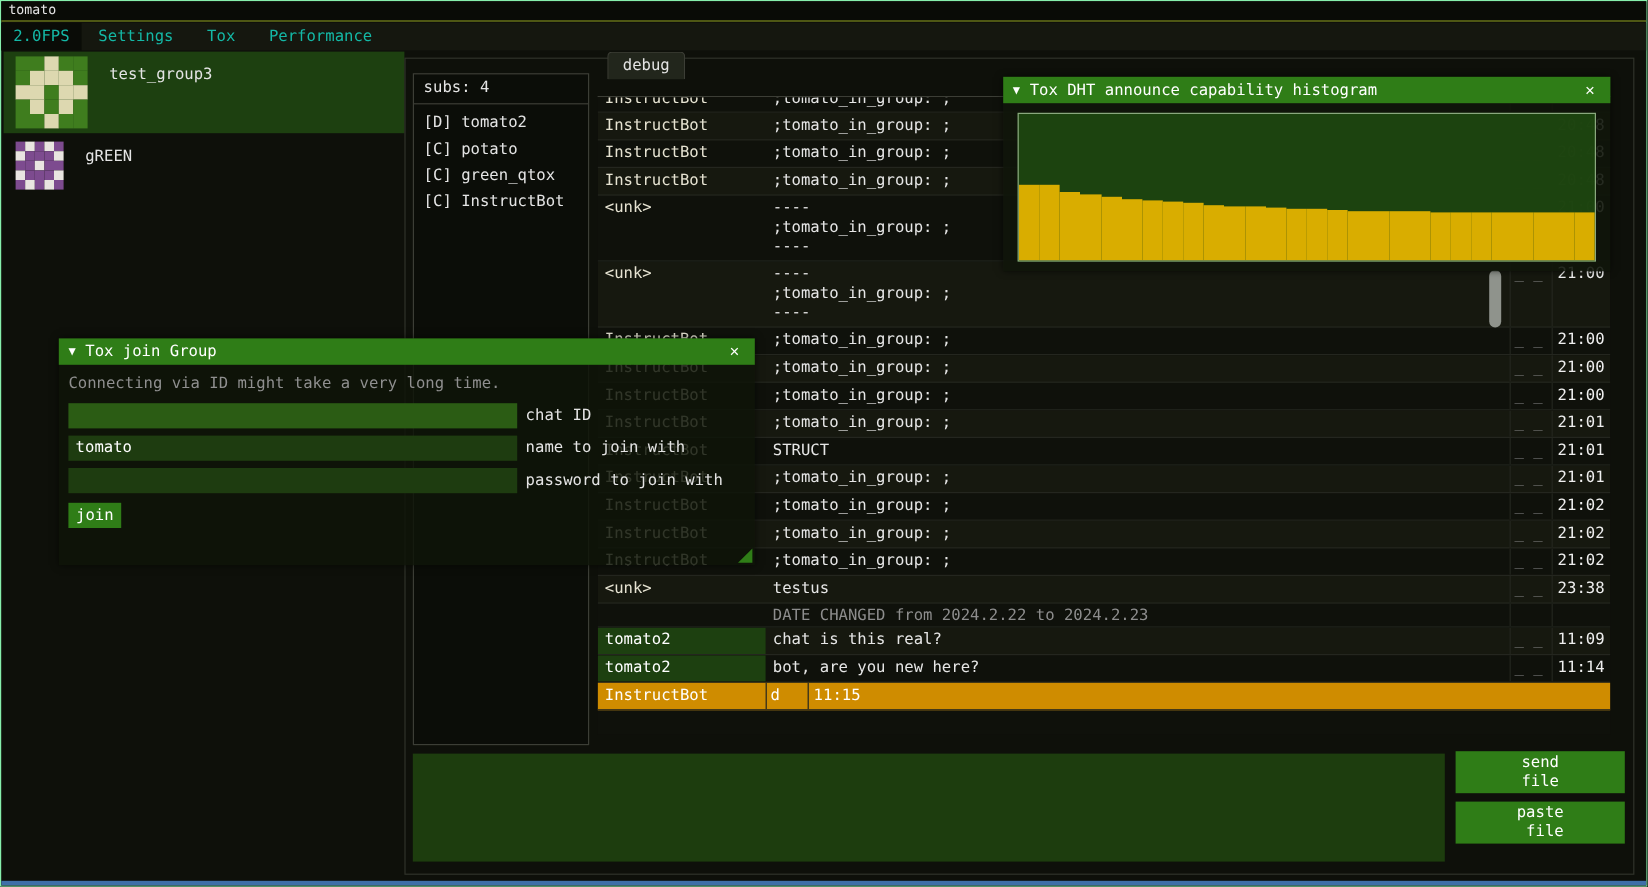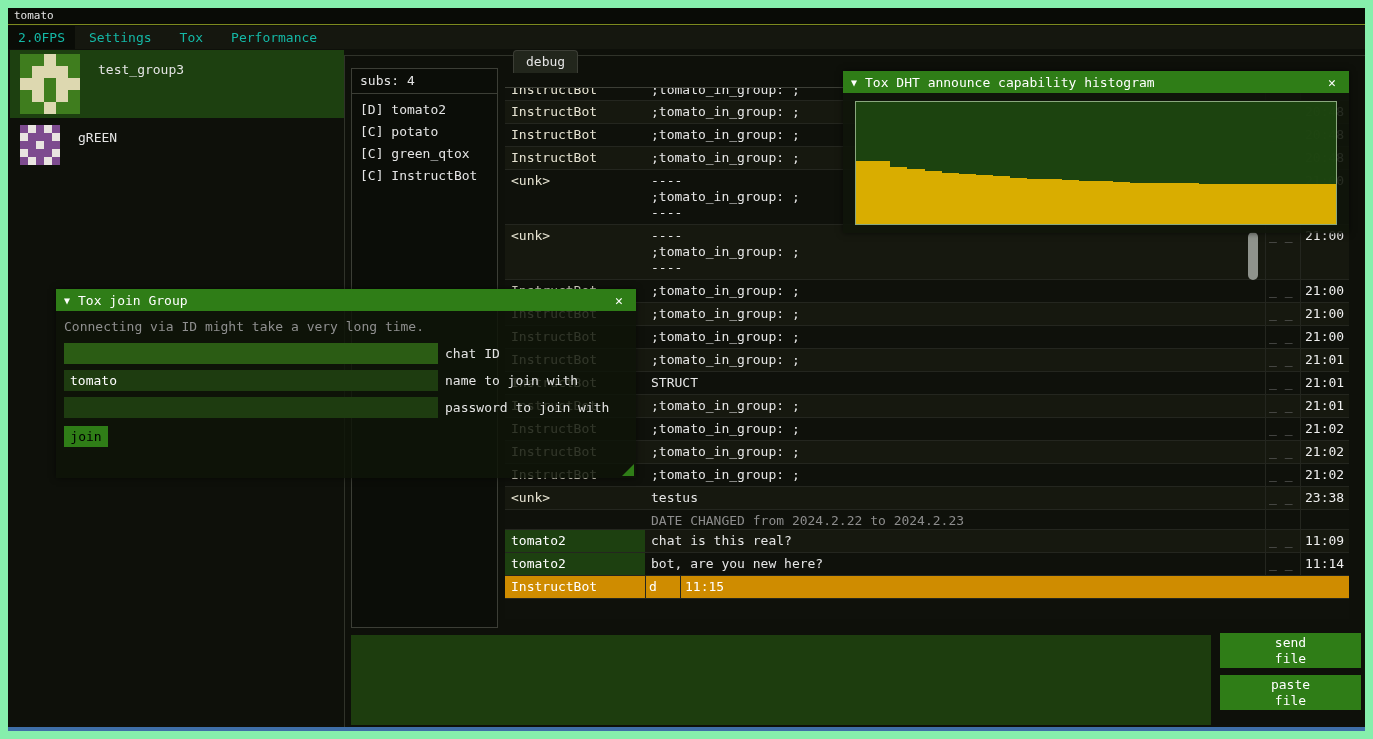--- a/index.html
+++ b/index.html
@@ -1,19 +1,19 @@
 <!DOCTYPE html>
 <html><head>
 <meta charset="utf-8">
 <style>
   * { margin:0; padding:0; box-sizing:border-box; }
   html,body { background:#000; }
   .app {
     position:relative; width:1373px; height:739px; overflow:hidden;
-    background:#0e100a; border:8px solid #86efac;
+    background:#0e100a; border:1px solid #86efac;
     font-family:"DejaVu Sans Mono","Liberation Mono",monospace;
     font-size:13px; color:#e4e4e4;
   }
   .bottom-strip { position:absolute; left:0; right:0; bottom:0; height:4px; background:#3f6fa8; }
 
   
   .titlebar { position:absolute; top:0; left:0; right:0; height:17px; background:#090b06;
     font-size:11px; line-height:16px; padding-left:6px; border-bottom:1px solid #7c8a1e; }
   .menubar { position:absolute; top:18px; left:0; right:0; height:23px; background:#15170f;
     display:flex; align-items:stretch; }
@@ -59,38 +59,38 @@
   .crow.row-hl { background:#cf8c00; }
   .crow.row-hl .cell-sender, .crow.row-hl .cell-msg,
   .crow.row-hl .cell-flags, .crow.row-hl .cell-time { color:#fff; }
   .scroll-grab { position:absolute; left:1240px; top:224px; width:10px; height:48px;
     background:#8f938c; border-radius:5px; }
 
   
   .composer { position:absolute; left:343px; top:627px; width:860px; height:90px; background:#1d3d0e; }
   .file-btn { position:absolute; left:1212px; width:141px; height:35px; background:#2f7d17;
     color:#fff; display:flex; align-items:center; justify-content:center;
-    white-space:pre-line; text-align:center; line-height:16px; cursor:default; }
+    white-space:pre-line; text-align:right; line-height:16px; cursor:default; }
   .send-btn { top:625px; } .paste-btn { top:667px; }
 
   
   .fwin { position:absolute; box-shadow:0 0 6px rgba(0,0,0,.6); }
   .fwin-title { height:22px; background:#2f7d17; display:flex; align-items:center; padding:0 8px; color:#fff; }
   .fwin-title .arrow { font-size:10px; margin-right:8px; }
   .fwin-title .ttl { flex:1; }
   .fwin-title .close { width:18px; text-align:center; cursor:default; }
   .join-dialog { left:48px; top:281px; width:580px; height:189px; background:rgba(14,20,8,.84); }
   .join-body { padding:6px 8px; }
   .info-line { color:#8f8f8f; line-height:20px; }
   .field-row { display:flex; align-items:center; margin-top:6px; }
   .field-row input { width:374px; height:21px; background:#1e3c10; border:none; outline:none;
     color:#fff; padding:0 6px; font:inherit; }
   .field-row input.focused { background:#2b5c14; }
   .field-row .flabel { margin-left:7px; }
-  .join-btn { margin-top:8px; width:44px; height:21px; background:#2f7d17; color:#000000;
+  .join-btn { margin-top:8px; width:44px; height:21px; background:#2f7d17; color:#ffffff;
     text-align:center; line-height:21px; cursor:default; }
   .grip { position:absolute; right:2px; bottom:2px; width:0; height:0;
     border-left:12px solid transparent; border-bottom:12px solid #2f7d17; }
 
   .hist-win { left:835px; top:63px; width:506px; height:162px; background:rgba(16,21,10,.9); }
   .plot { position:absolute; left:12px; top:30px; width:482px; height:124px;
     border:1px solid #8aa87e; background:rgba(30,72,16,.9);
     display:flex; align-items:flex-end; overflow:hidden; }
   .hbar { flex:1 1 auto; background:#d9ad00; }
 </style>

